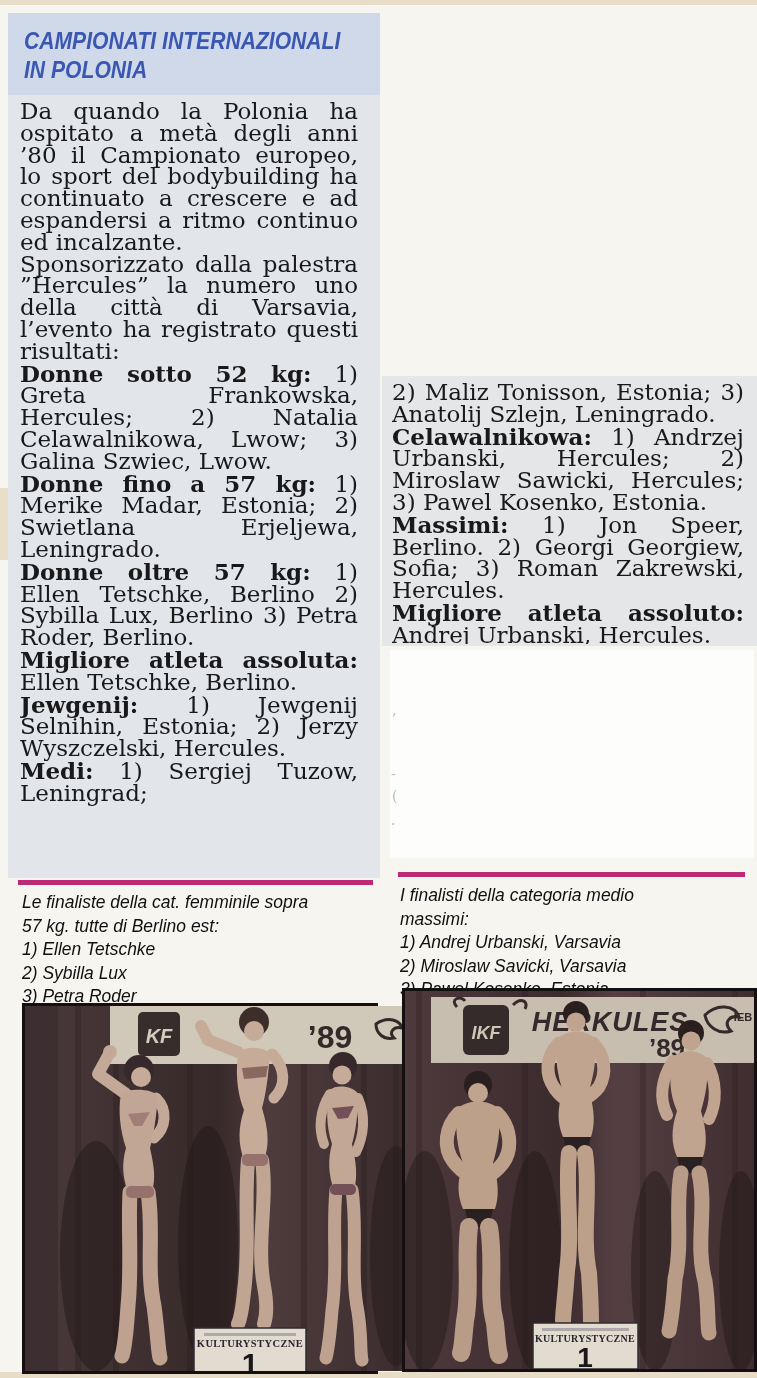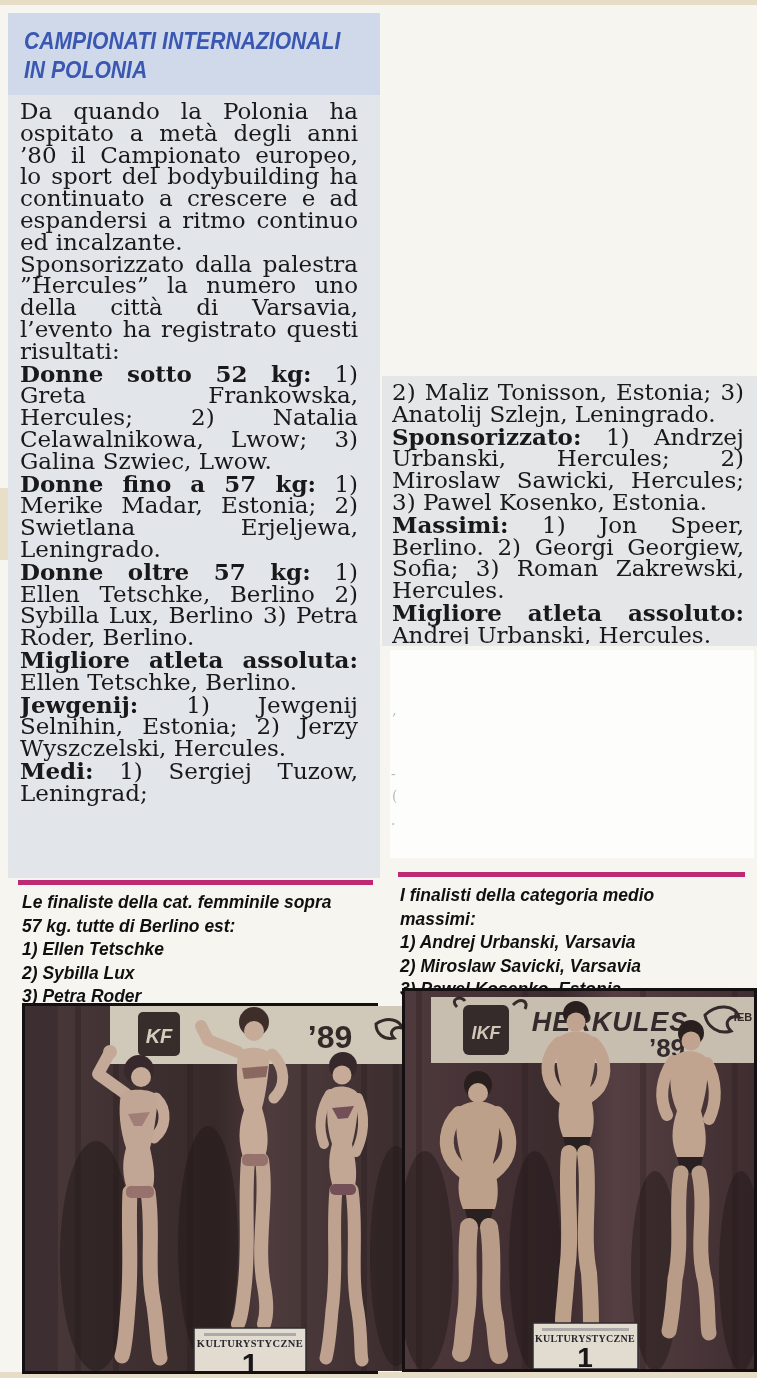--- a/index.html
+++ b/index.html
@@ -27,21 +27,21 @@
   .col-left  { left:20px;  top:101px; width:338px; height:775px; overflow:hidden; }
   .col-right { left:392px; top:382px; width:352px; height:262px; overflow:hidden; }
   .col p { margin:0; }
   .col b { font-weight:bold; }
 
   .rule { position:absolute; height:5px; background:#bc2a74; }
   .rule-left  { left:18px;  top:880px; width:355px; }
   .rule-right { left:398px; top:872px; width:347px; }
 
   .caption { position:absolute; color:#101010;
-    font-family:"Liberation Sans", sans-serif; font-style:italic; font-weight:bold;
+    font-family:"Liberation Sans", sans-serif; font-style:italic; font-weight:normal;
     font-size:18px; line-height:23.5px; }
   .caption div { white-space:nowrap; transform:scaleX(.97); transform-origin:left; }
   .caption-left  { left:22px;  top:891px; width:356px; }
   .caption-right { left:400px; top:884px; width:352px; }
 
   .photo { position:absolute; border:3px solid #141011; box-sizing:border-box; background:#3c2e31; }
   .photo-left  { left:22px;  top:1003px; width:356px; height:371px;padding-left:33px; }
   .photo-right { left:402px; top:988px;  width:355px; height:384px; }
   .photo svg { display:block; }
 </style>
@@ -74,21 +74,21 @@
       <p>Sponsorizzato dalla palestra ”Hercules” la numero uno della città di Varsavia, l’evento ha registrato questi risultati:</p>
       <p><b>Donne sotto 52 kg:</b> 1) Greta Frankowska, Hercules; 2) Natalia Celawalnikowa, Lwow; 3) Galina Szwiec, Lwow.</p>
       <p><b>Donne fino a 57 kg:</b> 1) Merike Madar, Estonia; 2) Swietlana Erjeljewa, Leningrado.</p>
       <p><b>Donne oltre 57 kg:</b> 1) Ellen Tetschke, Berlino 2) Sybilla Lux, Berlino 3) Petra Roder, Berlino.</p>
       <p><b>Migliore atleta assoluta:</b> Ellen Tetschke, Berlino.</p>
       <p><b>Jewgenij:</b> 1) Jewgenij Selnihin, Estonia; 2) Jerzy Wyszczelski, Hercules.</p>
       <p><b>Medi:</b> 1) Sergiej Tuzow, Leningrad;</p>
     </div>
   <div class="col col-right" id="col-right">
       <p>2) Maliz Tonisson, Estonia; 3) Anatolij Szlejn, Leningrado.</p>
-      <p><b>Sponsorizzato:</b> 1) Andrzej Urbanski, Hercules; 2) Miroslaw Sawicki, Hercules; 3) Pawel Kosenko, Estonia.</p>
+      <p><b>Celawalnikowa:</b> 1) Andrzej Urbanski, Hercules; 2) Miroslaw Sawicki, Hercules; 3) Pawel Kosenko, Estonia.</p>
       <p><b>Massimi:</b> 1) Jon Speer, Berlino. 2) Georgi Georgiew, Sofia; 3) Roman Zakrewski, Hercules.</p>
       <p><b>Migliore atleta assoluto:</b> Andrej Urbanski, Hercules.</p>
     </div>
 
   <div class="rule rule-left"></div>
   <div class="rule rule-right"></div>
 
   <div class="caption caption-left" id="caption-left">
       <div>Le finaliste della cat. femminile sopra</div>
       <div>57 kg. tutte di Berlino est:</div>

